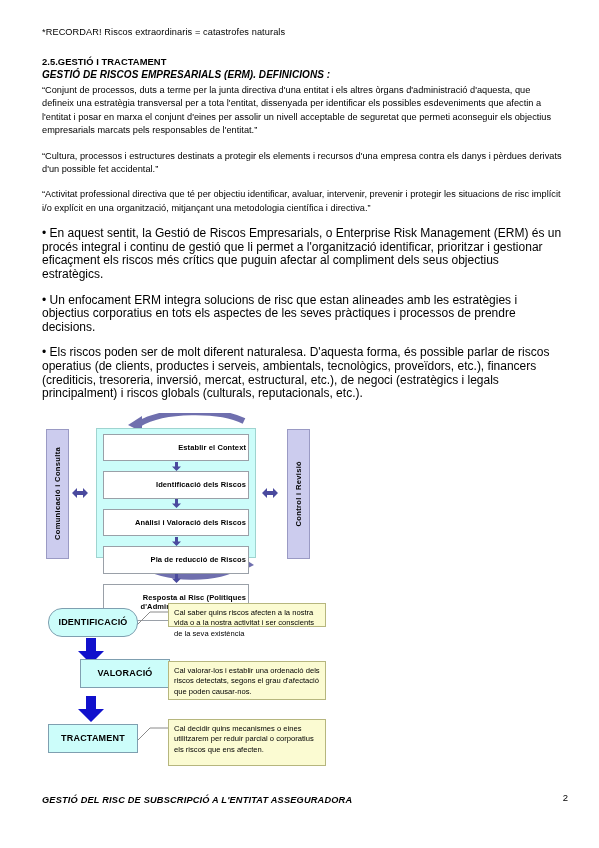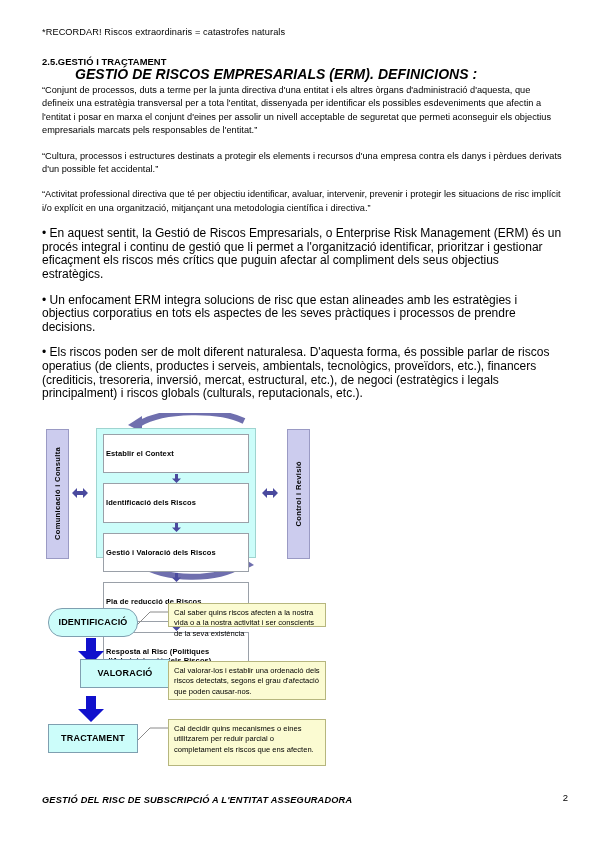--- a/index.html
+++ b/index.html
@@ -36,27 +36,26 @@
     letter-spacing: 0.1px;
     margin-bottom: 16px;
   }
   .sect-num {
     font-size: 9.4px;
     font-weight: bold;
     line-height: 13px;
     letter-spacing: 0.05px;
   }
   .sect-sub {
-    font-size: 14px;
+    font-size: 10px;
     font-weight: bold;
     font-style: italic;
     line-height: 13.5px;
     letter-spacing: 0.05px;
     margin-bottom: 2px;
-    margin-left: 33px;
   }
   p.body {
     font-size: 9.2px;
     line-height: 13.6px;
     letter-spacing: 0.02px;
     margin: 0 0 12px 0;
     text-align: left;
   }
   p.body.tight { margin-bottom: 11px; }
   p.bullet {
@@ -110,22 +109,22 @@
     background: #ccfdfa;
     border: 1px solid #9fd4d0;
     padding: 5px 6px;
     box-sizing: border-box;
   }
   .proc-box {
     background: #ffffff;
     border: 1px solid #9aa0a8;
     font-size: 7.5px;
     font-weight: bold;
-    text-align: left;
-    padding: 14px 2px;
+    text-align: right;
+    padding: 8px 2px;
     line-height: 9.5px;
     letter-spacing: 0.1px;
   }
   .v-arrow {
     width: 100%;
     height: 10px;
     display: flex;
     align-items: center;
     justify-content: center;
   }
@@ -255,21 +254,21 @@
           <svg width="9" height="9" viewBox="0 0 9 9">
               <path d="M3 0 L6 0 L6 4.5 L9 4.5 L4.5 9 L0 4.5 L3 4.5 Z" fill="#4a4a9e"></path>
             </svg>
         </div>
         <div class="proc-box">Identificació dels Riscos</div>
         <div class="v-arrow">
           <svg width="9" height="9" viewBox="0 0 9 9">
               <path d="M3 0 L6 0 L6 4.5 L9 4.5 L4.5 9 L0 4.5 L3 4.5 Z" fill="#4a4a9e"></path>
             </svg>
         </div>
-        <div class="proc-box">Gestió i Valoració dels Riscos</div>
+        <div class="proc-box">Anàlisi i Valoració dels Riscos</div>
         <div class="v-arrow">
           <svg width="9" height="9" viewBox="0 0 9 9">
               <path d="M3 0 L6 0 L6 4.5 L9 4.5 L4.5 9 L0 4.5 L3 4.5 Z" fill="#4a4a9e"></path>
             </svg>
         </div>
         <div class="proc-box">Pla de reducció de Riscos</div>
         <div class="v-arrow">
           <svg width="9" height="9" viewBox="0 0 9 9">
               <path d="M3 0 L6 0 L6 4.5 L9 4.5 L4.5 9 L0 4.5 L3 4.5 Z" fill="#4a4a9e"></path>
             </svg>
@@ -304,20 +303,20 @@
       </div>
       <div class="callout" id="callout-2">Cal valorar-los i establir una ordenació dels riscos detectats, segons el grau d'afectació que poden causar-nos.</div>
 
       <svg class="big-arrow" id="bigarrow-2" viewBox="0 0 28 26">
         <path d="M9 0 L19 0 L19 13 L27 13 L14 26 L1 13 L9 13 Z" fill="#1111cc"></path>
       </svg>
 
       <div class="stage-box" id="stage-3">
         <span>TRACTAMENT</span>
       </div>
-      <div class="callout" id="callout-3">Cal decidir quins mecanismes o eines utilitzarem per reduir parcial o completament els riscos que ens afecten.</div>
+      <div class="callout" id="callout-3">Cal decidir quins mecanismes o eines utilitzarem per reduir parcial o corporatius els riscos que ens afecten.</div>
     </div>
 
     <div class="footer-title">GESTIÓ DEL RISC DE SUBSCRIPCIÓ A L'ENTITAT ASSEGURADORA</div>
   </div>
 
   <div class="page-num">2</div>
 </div>
 
 </body></html>

